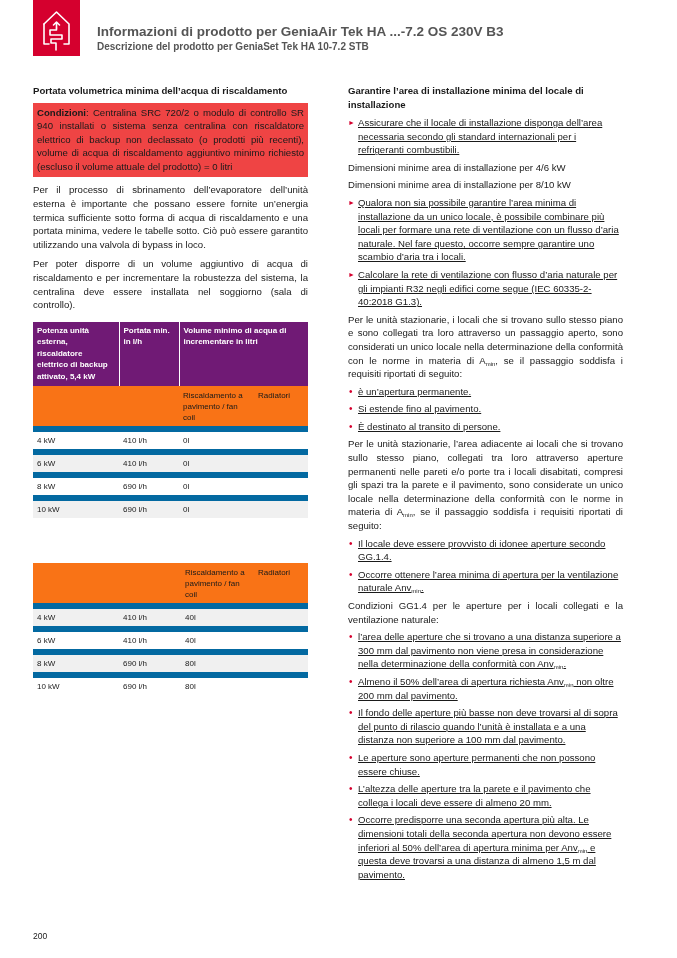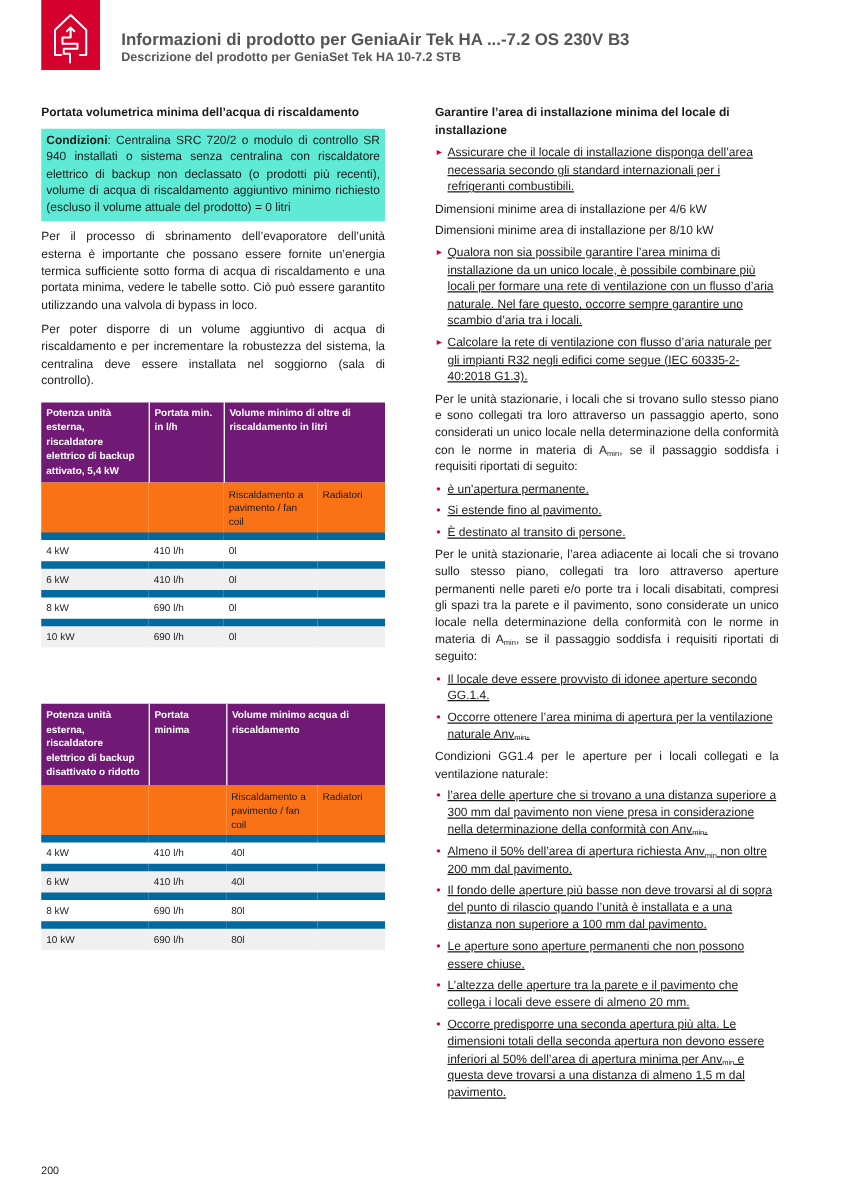--- a/index.html
+++ b/index.html
@@ -18,21 +18,21 @@
     font-size: 13.5px; font-weight: bold; color: #555555; white-space: nowrap;
   }
   .hdr-sub {
     position: absolute; left: 97px; top: 41px;
     font-size: 10px; font-weight: bold; color: #555555; white-space: nowrap;
   }
   .col-left { position: absolute; left: 33px; top: 84px; width: 275px; }
   .col-right { position: absolute; left: 348px; top: 84px; width: 275px; }
   .h2 { font-size: 9.6px; font-weight: bold; line-height: 13.5px; margin: 0 0 5px 0; color: #1a1a1a; }
   .cond {
-    background: #5eead4; padding: 3px 4px 4px 4px;
+    background: #ef4444; padding: 3px 4px 4px 4px;
     font-size: 9.6px; line-height: 13.6px; text-align: justify;
   }
   .cond b { font-weight: bold; }
   p.body { font-size: 9.6px; line-height: 13.6px; margin: 6px 0 0 0; text-align: justify; }
   .col-right p.body { margin: 2px 0 4px 0; }
   ul.tri, ul.dot { list-style: none; margin: 0 0 4px 0; padding: 0; }
   ul.tri li, ul.dot li {
     position: relative; padding-left: 10px; font-size: 9.6px; line-height: 13.6px; margin-bottom: 4px; text-decoration: underline;
   }
   ul.tri li .mk { position: absolute; left: 0; top: 0; color: #d5002e; font-size: 7px; }
@@ -81,21 +81,21 @@
     <colgroup>
         <col style="width:86px">
         <col style="width:60px">
         <col style="width:75px">
         <col style="width:54px">
       </colgroup>
     <tbody>
         <tr>
       <th>Potenza unità esterna, riscaldatore elettrico di backup attivato, 5,4 kW</th>
       <th>Portata min. in l/h</th>
-      <th colspan="2">Volume minimo di oltre di riscaldamento in litri</th>
+      <th colspan="2">Volume minimo di acqua di incrementare in litri</th>
     </tr>
     <tr class="sub">
       <td></td>
       <td></td>
       <td>Riscaldamento a pavimento / fan coil</td>
       <td>Radiatori</td>
     </tr>
     <tr class="row">
       <td>4 kW</td>
       <td>410 l/h</td>
@@ -124,25 +124,20 @@
     </table>
 
   <table class="t" style="margin-top:45px">
     <colgroup>
         <col style="width:86px">
         <col style="width:62px">
         <col style="width:73px">
         <col style="width:54px">
       </colgroup>
     <tbody>
-        <tr>
-      <th>Potenza unità esterna, riscaldatore elettrico di backup disattivato o ridotto</th>
-      <th>Portata minima</th>
-      <th colspan="2">Volume minimo acqua di riscaldamento</th>
-    </tr>
     <tr class="sub">
       <td></td>
       <td></td>
       <td>Riscaldamento a pavimento / fan coil</td>
       <td>Radiatori</td>
     </tr>
     <tr class="row">
       <td>4 kW</td>
       <td>410 l/h</td>
       <td>40l</td>

